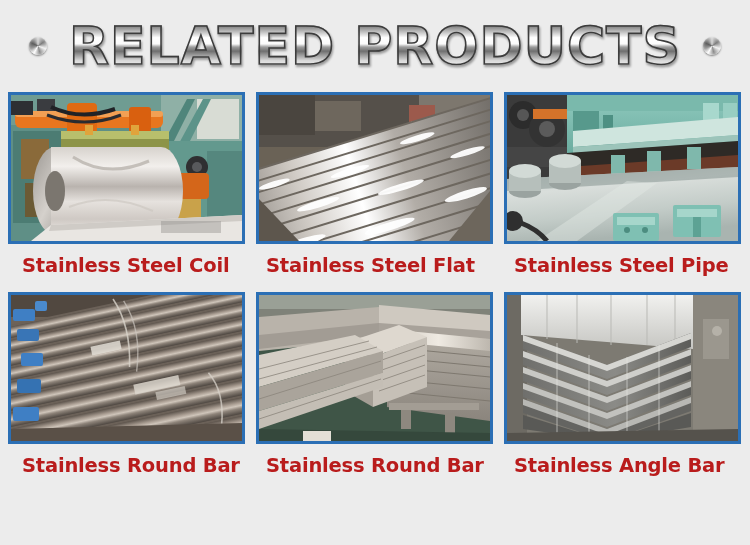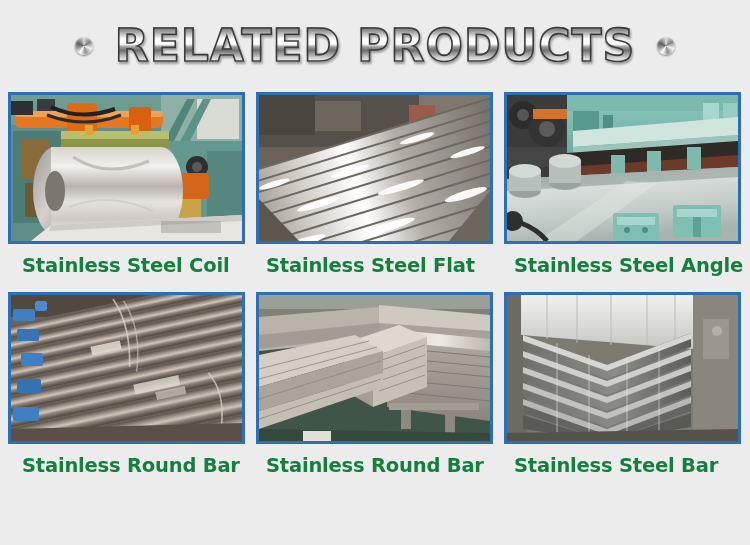--- a/index.html
+++ b/index.html
@@ -30,21 +30,21 @@
     background:
       conic-gradient(from 210deg,
         #ffffff 0deg, #9a9a9a 40deg, #5d5d5d 85deg,
         #d8d8d8 150deg, #7d7d7d 205deg, #f2f2f2 260deg,
         #8c8c8c 315deg, #ffffff 360deg);
     box-shadow: 0 1px 2px rgba(0,0,0,0.45), inset 0 0 3px rgba(255,255,255,0.6);
     flex: none;
   }
   .title {
     font-family: "DejaVu Sans", sans-serif;
-    font-size: 44px;
+    font-size: 52px;
     font-weight: bold;
     letter-spacing: 1px;
     line-height: 1;
     margin: 0;
     white-space: nowrap;
     background-image: linear-gradient(
        180deg,
        #636363 0%,
        #8e8e8e 14%,
        #ffffff 34%,
@@ -85,21 +85,21 @@
   }
   .thumb svg {
     display: block;
     width: 100%;
     height: 100%;
   }
   .card-label {
     font-family: "DejaVu Sans", sans-serif;
     font-size: 19.5px;
     font-weight: bold;
-    color: #15803d;
+    color: #b91c1c;
     letter-spacing: -0.2px;
     padding: 11px 2px 0 14px;
     line-height: 1.1;
     white-space: nowrap;
   }
   .card:nth-child(3n+2) .card-label,
   .card:nth-child(3n) .card-label {
     padding-left: 10px;
   }
 </style>
@@ -302,21 +302,21 @@
         <circle cx="120" cy="135" r="3" fill="#4c8d80"></circle>
         <circle cx="138" cy="135" r="3" fill="#4c8d80"></circle>
         <rect x="166" y="110" width="48" height="32" rx="2" fill="#7fc0b3"></rect>
         <rect x="170" y="114" width="40" height="8" fill="#a6d6cb"></rect>
         <rect x="186" y="122" width="8" height="20" fill="#5da294"></rect>
 
         <circle cx="6" cy="126" r="10" fill="#2f2f2f"></circle>
         <path d="M14 128 Q30 134 40 146" stroke="#2f2f2f" stroke-width="5" fill="none"></path>
       </svg>
     </div>
-    <div class="card-label">Stainless Steel Angle</div>
+    <div class="card-label">Stainless Steel Pipe</div>
   </div>
 
   <div class="card">
     <div class="thumb">
       <svg viewBox="0 0 231 146" preserveAspectRatio="none">
         <defs>
           <linearGradient id="rodGrad" x1="0" y1="0" x2="0" y2="1">
             <stop offset="0%" stop-color="#5d544c"></stop>
             <stop offset="30%" stop-color="#a89c91"></stop>
             <stop offset="48%" stop-color="#cfc5ba"></stop>
@@ -486,16 +486,16 @@
         <g stroke="#e6e6e2" stroke-width="1.2" opacity="0.5">
           <path d="M50 48 L50 146" fill="none"></path>
           <path d="M82 60 L82 146" fill="none"></path>
           <path d="M120 62 L120 146" fill="none"></path>
           <path d="M152 50 L152 146" fill="none"></path>
         </g>
 
         <path d="M0 138 L231 134 L231 146 L0 146 Z" fill="#55524c"></path>
       </svg>
     </div>
-    <div class="card-label">Stainless Steel Bar</div>
+    <div class="card-label">Stainless Angle Bar</div>
   </div>
 
 </div>
 
 </body></html>

